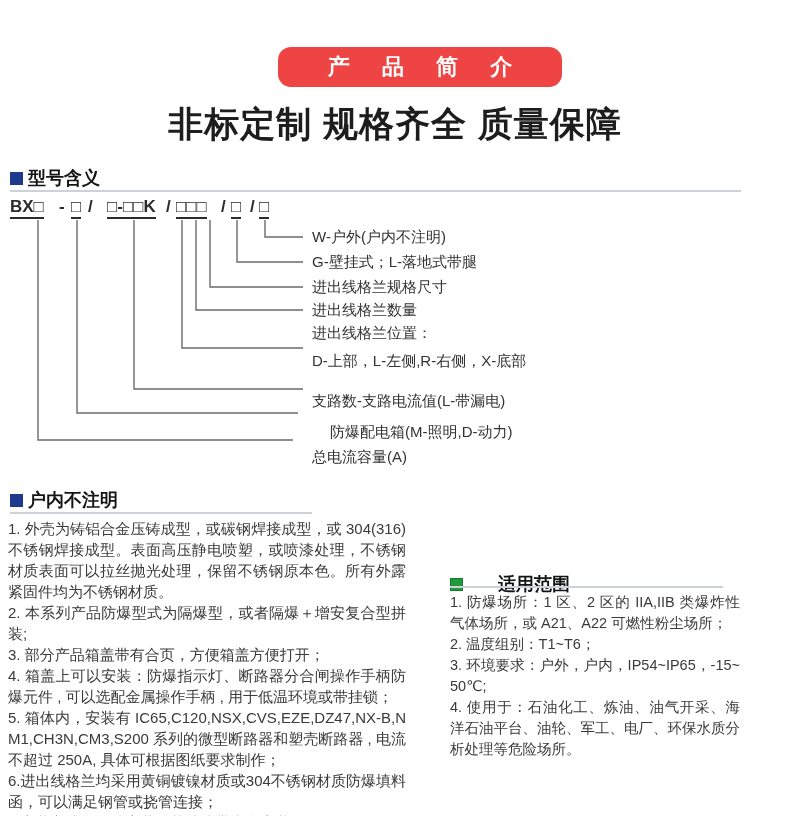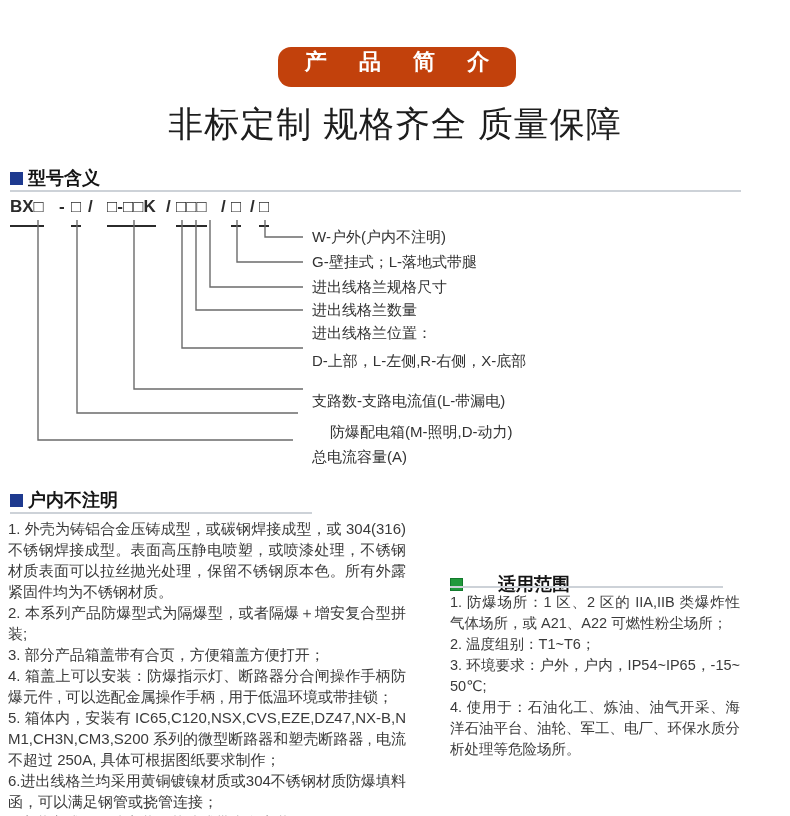--- a/index.html
+++ b/index.html
@@ -3,47 +3,47 @@
 <meta charset="utf-8">
 <style>
   html,body{margin:0;padding:0;}
   body{
     width:790px;height:816px;position:relative;background:#ffffff;
     font-family:"Liberation Sans","DejaVu Sans",sans-serif;
     color:#3c3c3c;overflow:hidden;
   }
   
   .banner{
-    position:absolute;left:278px;top:47px;width:238px;height:40px;
-    background:#c2410c;border-radius:13px;
-    display:flex;align-items:flex-start;justify-content:center;
+    position:absolute;left:278px;top:47px;width:284px;height:40px;
+    background:#ef4444;border-radius:13px;
+    display:flex;align-items:center;justify-content:center;
   }
   .banner-label{
     color:#ffffff;font-size:22px;font-weight:bold;
     letter-spacing:13px;padding-left:13px;white-space:nowrap;
   }
   
   .main-title{
     position:absolute;left:0;top:101px;width:790px;text-align:center;
-    font-size:35px;font-weight:normal;color:#1d1d1d;letter-spacing:1px;
+    font-size:35px;font-weight:bold;color:#1d1d1d;letter-spacing:1px;
     white-space:nowrap;
   }
   
   .sec-head{position:absolute;display:flex;align-items:center;}
   .bullet{width:13px;height:13px;display:inline-block;margin-right:5px;}
   .bullet.navy{background:#1e3a8f;}
   .bullet.green{background:#22993c;border:1px solid #127a2c;box-sizing:border-box;}
   .sec-title{font-size:18px;font-weight:bold;color:#141414;white-space:nowrap;}
   .sec-rule{position:absolute;height:2px;background:#cdd2d8;}
   
   .formula-seg{
     position:absolute;top:197px;font-size:17px;font-weight:bold;color:#2b2b2b;
     white-space:nowrap;line-height:19px;
   }
-  .formula-seg.u{border-bottom:2px solid #2b2b2b;padding-bottom:9px;}
+  .formula-seg.u{border-bottom:2px solid #2b2b2b;padding-bottom:1px;}
   .diagram-svg{position:absolute;left:0;top:218px;}
   .dg-label{
     position:absolute;font-size:15px;color:#333333;white-space:nowrap;line-height:17px;
   }
   
   .features-col{position:absolute;left:8px;top:518px;width:398px;}
   .scope-col{position:absolute;left:450px;top:592px;width:290px;}
   .features-col p,.scope-col p{
     margin:0;padding:0;font-size:15px;line-height:21px;color:#3a3a3a;
     word-break:break-all;text-align:justify;

